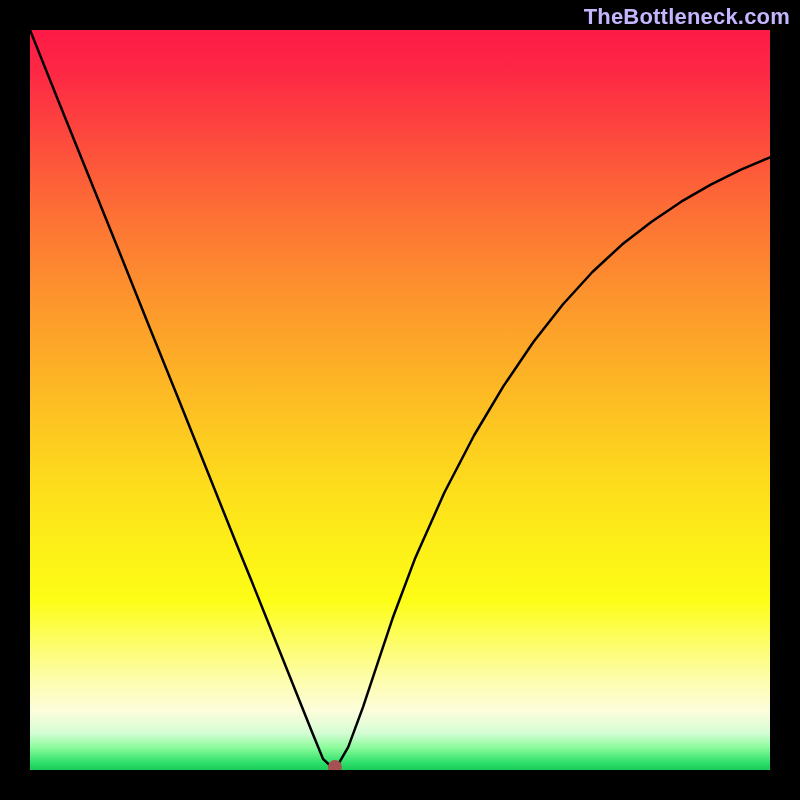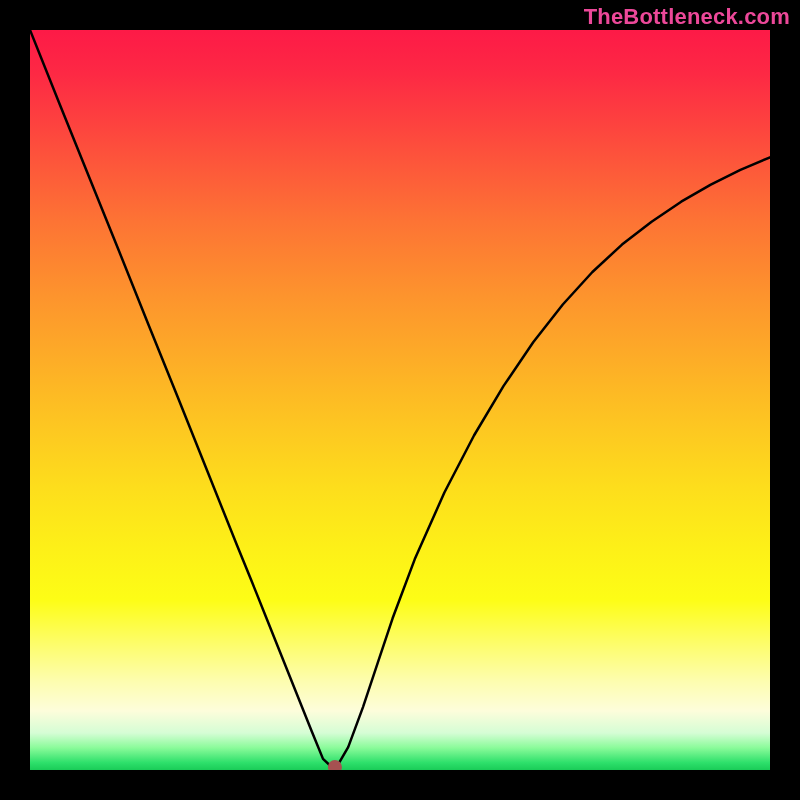--- a/index.html
+++ b/index.html
@@ -10,21 +10,21 @@
     height: 800px;
     background: #000;
   }
   .watermark {
     position: absolute;
     top: 4px;
     right: 10px;
     font-family: Arial, Helvetica, sans-serif;
     font-size: 22px;
     font-weight: 600;
-    color: #ec4899;
+    color: #c4b5fd;
     letter-spacing: 0.2px;
     z-index: 5;
   }
   .plot-area {
     position: absolute;
     left: 30px;
     top: 30px;
     width: 740px;
     height: 740px;
     overflow: hidden;

